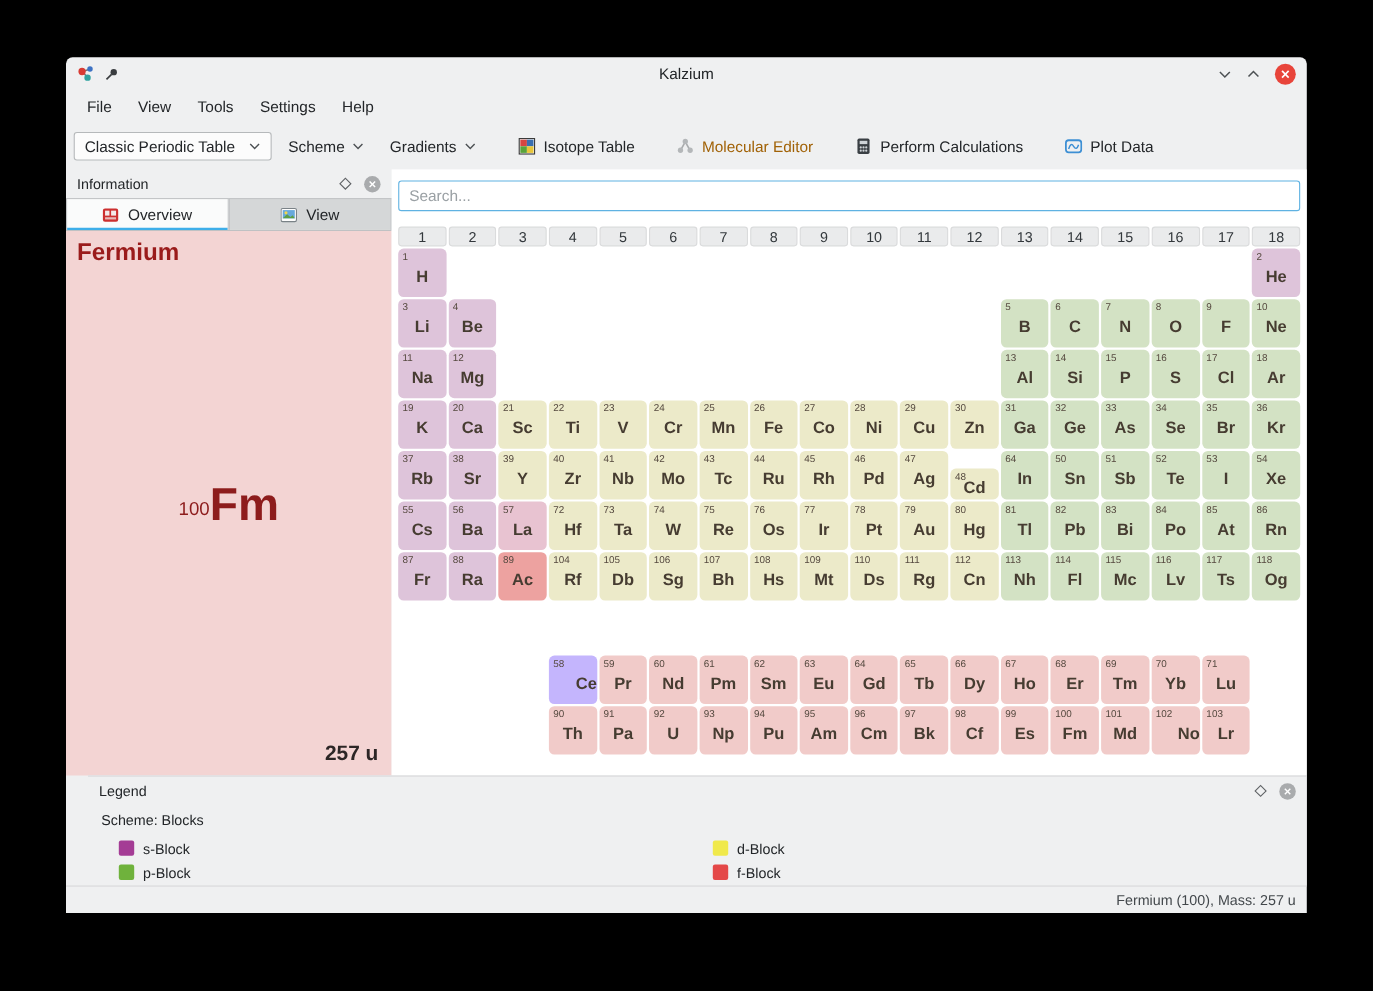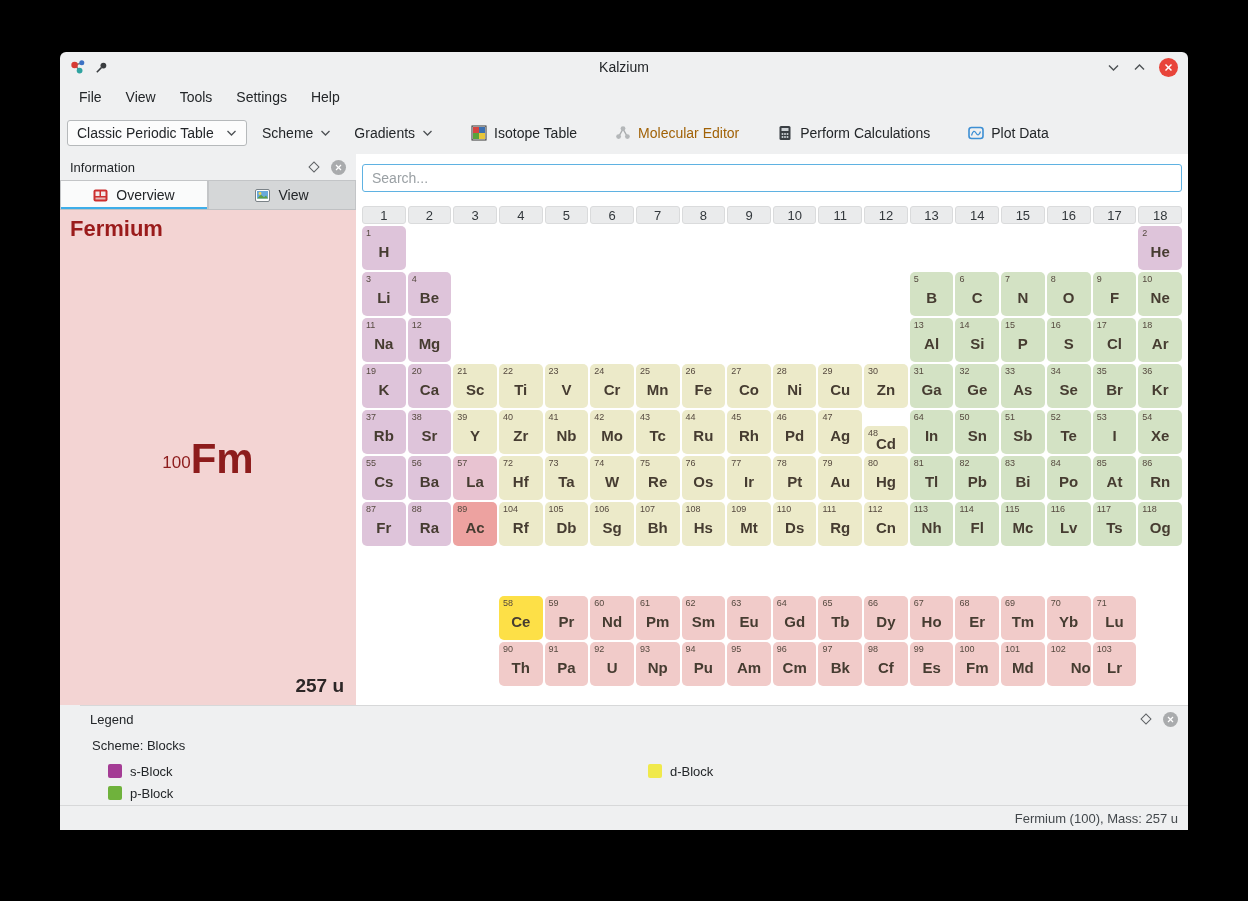--- a/index.html
+++ b/index.html
@@ -607,21 +607,21 @@
               <span class="sym">Lv</span>
             </div>
             <div class="tile" style="grid-area: 8 / 17; background: rgb(211, 226, 196);">
               <span class="z">117</span>
               <span class="sym">Ts</span>
             </div>
             <div class="tile" style="grid-area: 8 / 18; background: rgb(211, 226, 196);">
               <span class="z">118</span>
               <span class="sym">Og</span>
             </div>
-            <div class="tile" style="grid-area: 10 / 4; background: #fde047;">
+            <div class="tile" style="grid-area: 10 / 4; background: #c4b5fd; justify-content: flex-end;">
               <span class="z">58</span>
               <span class="sym">Ce</span>
             </div>
             <div class="tile" style="grid-area: 10 / 5; background: rgb(241, 203, 201);">
               <span class="z">59</span>
               <span class="sym">Pr</span>
             </div>
             <div class="tile" style="grid-area: 10 / 6; background: rgb(241, 203, 201);">
               <span class="z">60</span>
               <span class="sym">Nd</span>
@@ -751,20 +751,24 @@
               <span>s-Block</span>
             </div>
             <div class="legend-item">
               <span class="swatch" style="background: rgb(111, 178, 60);"></span>
               <span>p-Block</span>
             </div>
             <div class="legend-item">
               <span class="swatch" style="background: rgb(240, 233, 75);"></span>
               <span>d-Block</span>
             </div>
+            <div class="legend-item">
+              <span class="swatch" style="background: rgb(228, 72, 72);"></span>
+              <span>f-Block</span>
+            </div>
           </div>
       </div>
     </div>
 
     <div class="statusbar">
       <span>Fermium (100), Mass: 257 u</span>
     </div>
 
   </div>
 </div>

